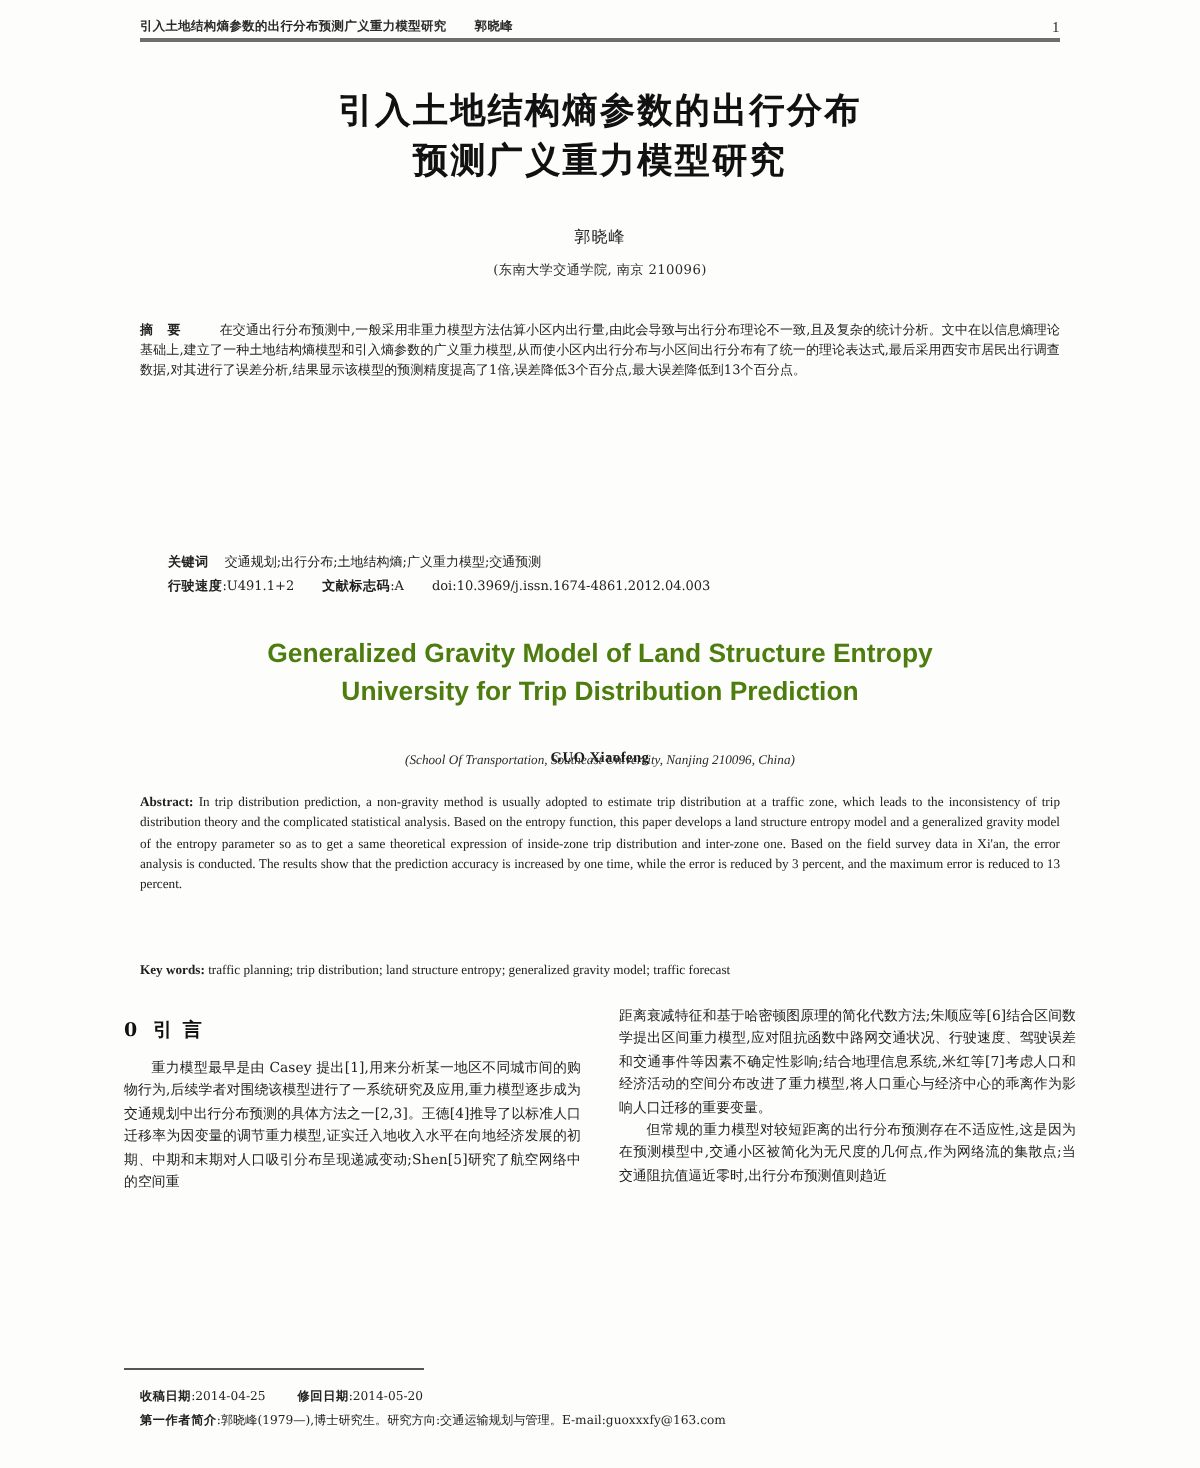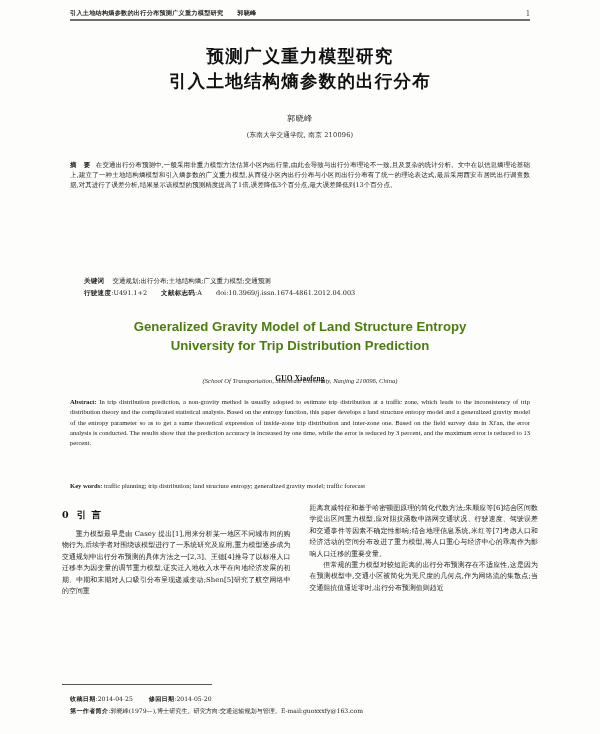--- a/index.html
+++ b/index.html
@@ -100,21 +100,21 @@
     font-family: "DejaVu Serif", serif;
     font-size: 6.5px;
     line-height: 10.1px;
     text-align: justify;
     color: #222;
     letter-spacing: 0.05px;
   }
   .cn-abstract .lead {
     font-weight: 700;
     letter-spacing: 2.5px;
-    margin-right: 3px;
+    margin-right: 17px;
   }
   .cn-keywords, .cn-clc {
     position: absolute;
     left: 84px;
     right: 70px;
     font-family: "DejaVu Serif", serif;
     font-size: 6.5px;
     line-height: 10px;
     color: #222;
   }
@@ -250,22 +250,22 @@
     <div class="runhead-left">
       <span class="runhead-title">引入土地结构熵参数的出行分布预测广义重力模型研究</span>
       <span class="runhead-author">郭晓峰</span>
     </div>
     <div class="runhead-page">1</div>
   </div>
   <div class="runhead-rule"></div>
 
   <div class="title-block">
     <div class="cn-title">
+      <div>引入土地结构熵参数的出行分布</div>
       <div>预测广义重力模型研究</div>
-      <div>引入土地结构熵参数的出行分布</div>
     </div>
     <div class="cn-author">郭晓峰</div>
     <div class="cn-affil">(东南大学交通学院, 南京 210096)</div>
   </div>
 
   <div class="cn-abstract">
     <span class="lead">摘 要</span><span>在交通出行分布预测中,一般采用非重力模型方法估算小区内出行量,由此会导致与出行分布理论不一致,且及复杂的统计分析。文中在以信息熵理论基础上,建立了一种土地结构熵模型和引入熵参数的广义重力模型,从而使小区内出行分布与小区间出行分布有了统一的理论表达式,最后采用西安市居民出行调查数据,对其进行了误差分析,结果显示该模型的预测精度提高了1倍,误差降低3个百分点,最大误差降低到13个百分点。</span>
   </div>
 
   <div class="cn-keywords">

